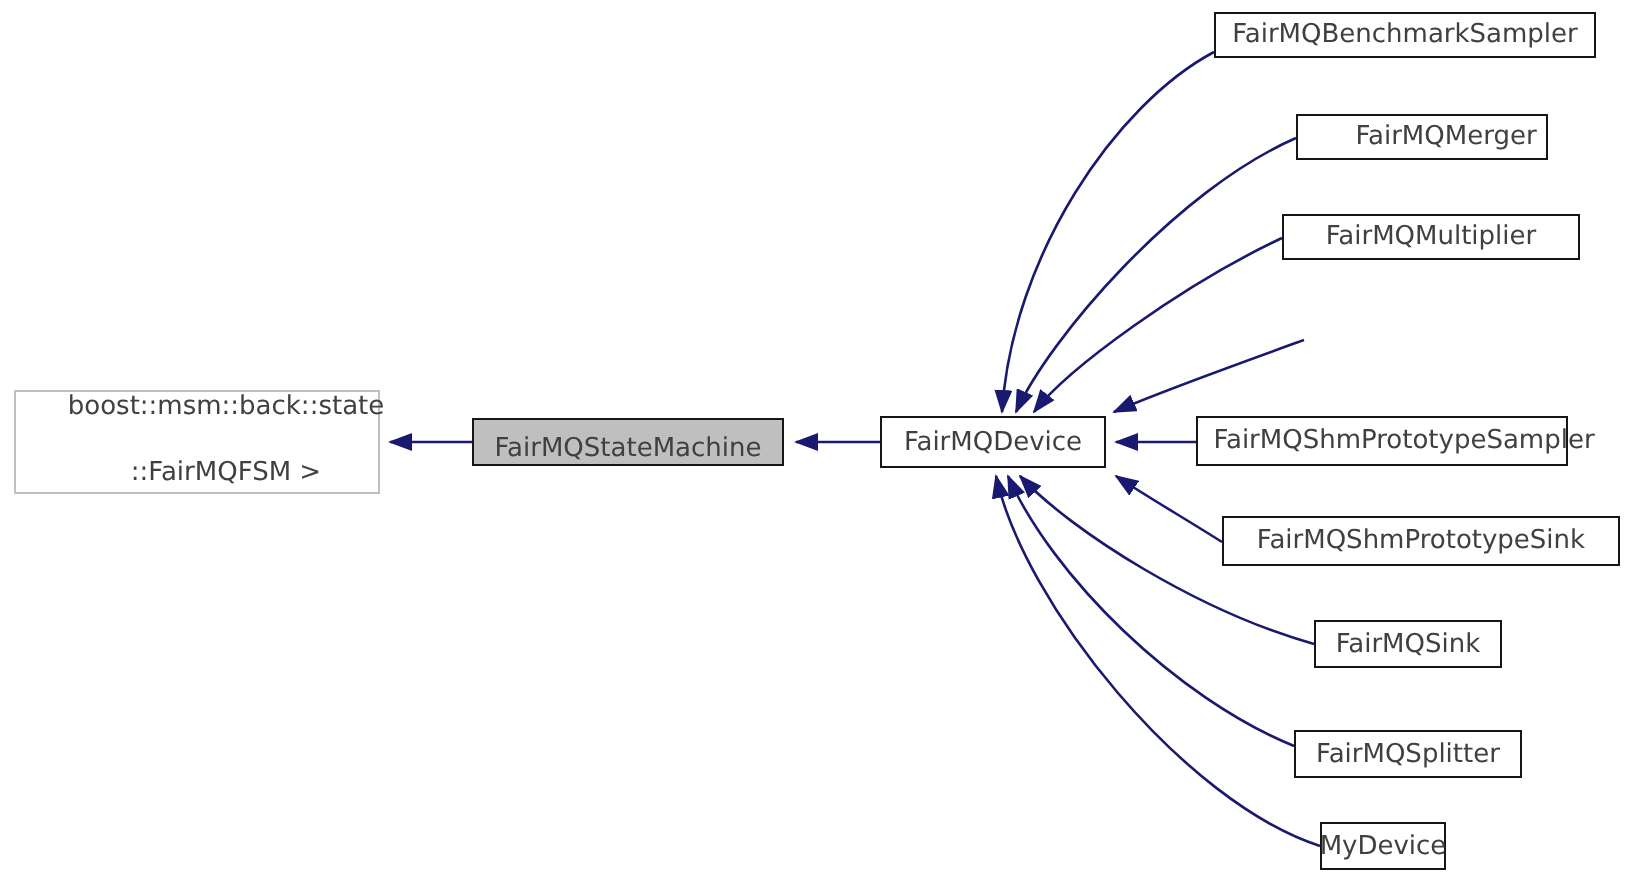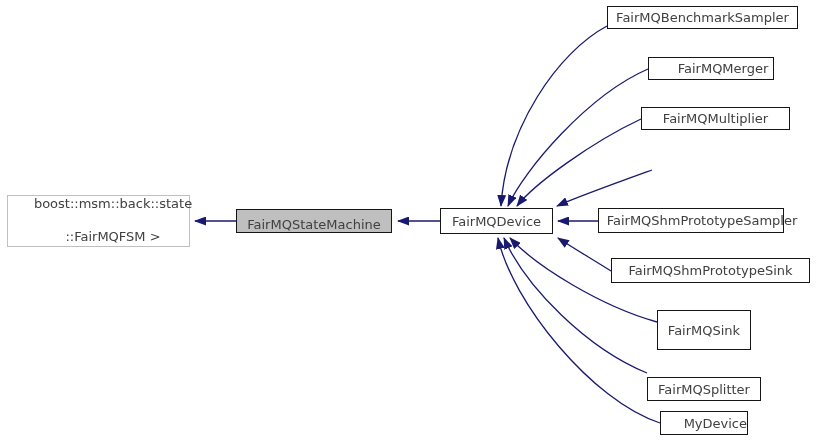--- a/index.html
+++ b/index.html
@@ -101,25 +101,25 @@
 
 
   <div class="node" style="left:598px; top:208px; width:186px; height:25px;padding-left:22px;">
     <span>FairMQShmPrototypeSampler</span>
   </div>
 
   <div class="node" style="left:611px; top:258px; width:199px; height:25px;">
     <span>FairMQShmPrototypeSink</span>
   </div>
 
-  <div class="node" style="left:657px; top:310px; width:94px; height:40px;">
+  <div class="node" style="left:657px; top:310px; width:94px; height:24px;">
     <span>FairMQSink</span>
   </div>
 
-  <div class="node" style="left:647px; top:377px; width:114px; height:24px;">
+  <div class="node" style="left:647px; top:365px; width:114px; height:24px;">
     <span>FairMQSplitter</span>
   </div>
 
-  <div class="node" style="left:660px; top:411px; width:88px; height:24px;justify-content:flex-end;">
+  <div class="node" style="left:660px; top:411px; width:63px; height:24px;">
     <span>MyDevice</span>
   </div>
 
 </div>
 
 </body></html>

